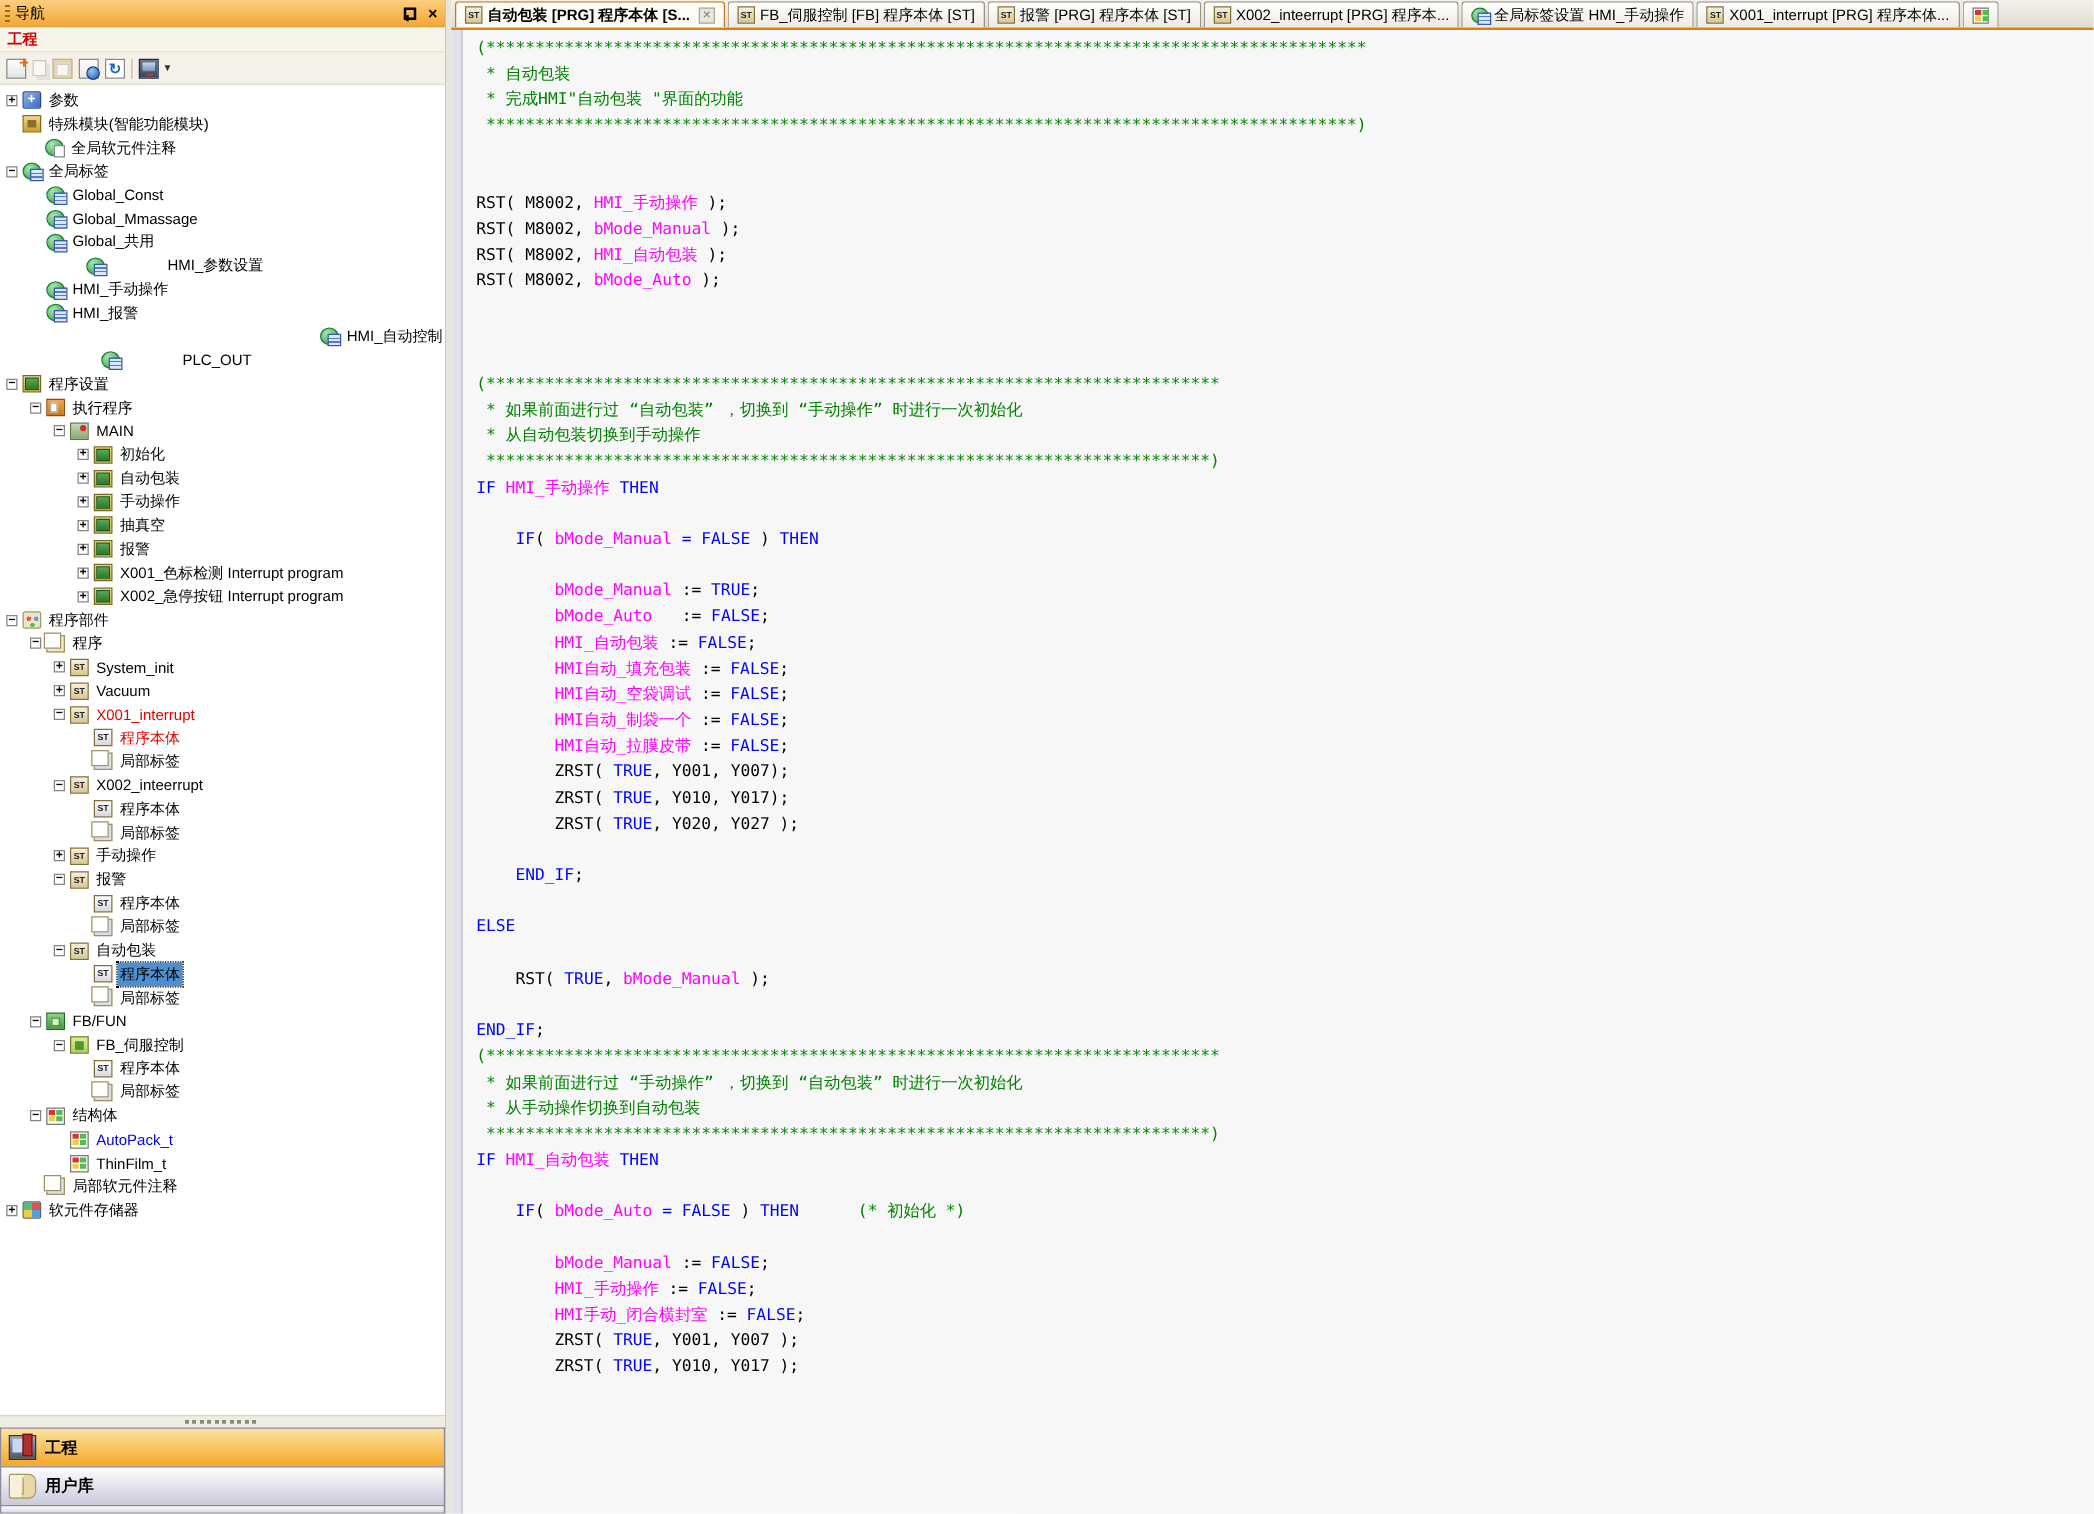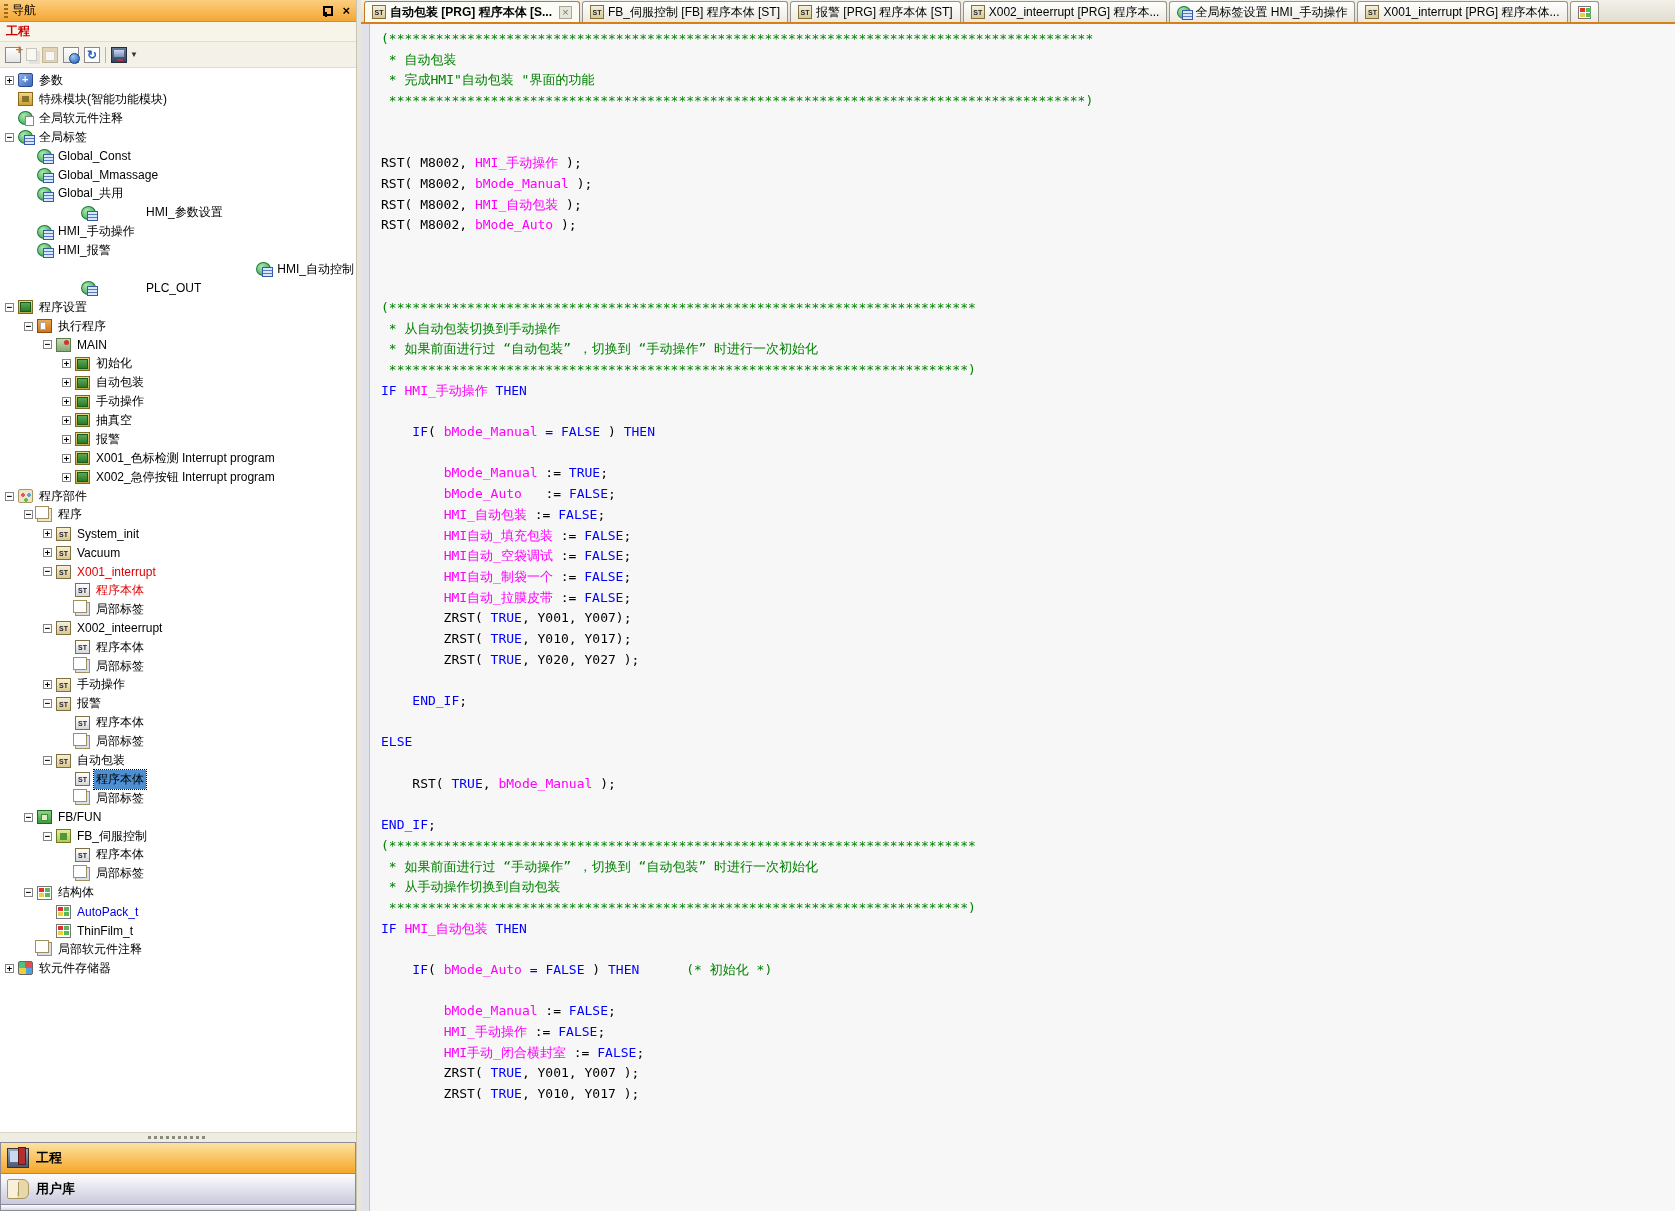--- a/index.html
+++ b/index.html
@@ -152,21 +152,21 @@
         <div class="trow" style="padding-left: 5px;">
           <span class="expand">+</span>
           <span class="tic ic-param"></span>
           <span class="tlabel ">参数</span>
         </div>
         <div class="trow" style="padding-left: 5px;">
           <span class="expand hidden"></span>
           <span class="tic ic-module"></span>
           <span class="tlabel ">特殊模块(智能功能模块)</span>
         </div>
-        <div class="trow" style="padding-left: 5px;">
+        <div class="trow" style="padding-left: 23px;">
           <span class="expand hidden"></span>
           <span class="tic ic-gcomment"></span>
           <span class="tlabel ">全局软元件注释</span>
         </div>
         <div class="trow" style="padding-left: 5px;">
           <span class="expand">−</span>
           <span class="tic ic-glabel"></span>
           <span class="tlabel ">全局标签</span>
         </div>
         <div class="trow" style="padding-left: 24px;">
@@ -177,21 +177,21 @@
         <div class="trow" style="padding-left: 24px;">
           <span class="expand hidden"></span>
           <span class="tic ic-glabel"></span>
           <span class="tlabel ">Global_Mmassage</span>
         </div>
         <div class="trow" style="padding-left: 24px;">
           <span class="expand hidden"></span>
           <span class="tic ic-glabel"></span>
           <span class="tlabel ">Global_共用</span>
         </div>
-        <div class="trow" style="padding-left: 24px; gap: 44px;">
+        <div class="trow" style="padding-left: 12px; gap: 44px;">
           <span class="expand hidden"></span>
           <span class="tic ic-glabel"></span>
           <span class="tlabel ">HMI_参数设置</span>
         </div>
         <div class="trow" style="padding-left: 24px;">
           <span class="expand hidden"></span>
           <span class="tic ic-glabel"></span>
           <span class="tlabel ">HMI_手动操作</span>
         </div>
         <div class="trow" style="padding-left: 24px;">
@@ -447,22 +447,22 @@
           <div class="cline">&nbsp;</div>
           <div class="cline">&nbsp;</div>
           <div class="cline"><span class="c-pl">RST( M8002, </span><span class="c-var">HMI_手动操作</span><span class="c-pl"> );</span></div>
           <div class="cline"><span class="c-pl">RST( M8002, </span><span class="c-var">bMode_Manual</span><span class="c-pl"> );</span></div>
           <div class="cline"><span class="c-pl">RST( M8002, </span><span class="c-var">HMI_自动包装</span><span class="c-pl"> );</span></div>
           <div class="cline"><span class="c-pl">RST( M8002, </span><span class="c-var">bMode_Auto</span><span class="c-pl"> );</span></div>
           <div class="cline">&nbsp;</div>
           <div class="cline">&nbsp;</div>
           <div class="cline">&nbsp;</div>
           <div class="cline"><span class="c-com">(***************************************************************************</span></div>
+          <div class="cline"><span class="c-com"> * 如果前面进行过 “自动包装” ，切换到 “手动操作” 时进行一次初始化</span></div>
           <div class="cline"><span class="c-com"> * 从自动包装切换到手动操作</span></div>
-          <div class="cline"><span class="c-com"> * 如果前面进行过 “自动包装” ，切换到 “手动操作” 时进行一次初始化</span></div>
           <div class="cline"><span class="c-com"> **************************************************************************)</span></div>
           <div class="cline"><span class="c-kw">IF </span><span class="c-var">HMI_手动操作</span><span class="c-kw"> THEN</span></div>
           <div class="cline">&nbsp;</div>
           <div class="cline"><span class="c-pl">    </span><span class="c-kw">IF</span><span class="c-pl">( </span><span class="c-var">bMode_Manual</span><span class="c-kw"> = FALSE</span><span class="c-pl"> ) </span><span class="c-kw">THEN</span></div>
           <div class="cline">&nbsp;</div>
           <div class="cline"><span class="c-pl">        </span><span class="c-var">bMode_Manual</span><span class="c-pl"> := </span><span class="c-kw">TRUE</span><span class="c-pl">;</span></div>
           <div class="cline"><span class="c-pl">        </span><span class="c-var">bMode_Auto</span><span class="c-pl">   := </span><span class="c-kw">FALSE</span><span class="c-pl">;</span></div>
           <div class="cline"><span class="c-pl">        </span><span class="c-var">HMI_自动包装</span><span class="c-pl"> := </span><span class="c-kw">FALSE</span><span class="c-pl">;</span></div>
           <div class="cline"><span class="c-pl">        </span><span class="c-var">HMI自动_填充包装</span><span class="c-pl"> := </span><span class="c-kw">FALSE</span><span class="c-pl">;</span></div>
           <div class="cline"><span class="c-pl">        </span><span class="c-var">HMI自动_空袋调试</span><span class="c-pl"> := </span><span class="c-kw">FALSE</span><span class="c-pl">;</span></div>

